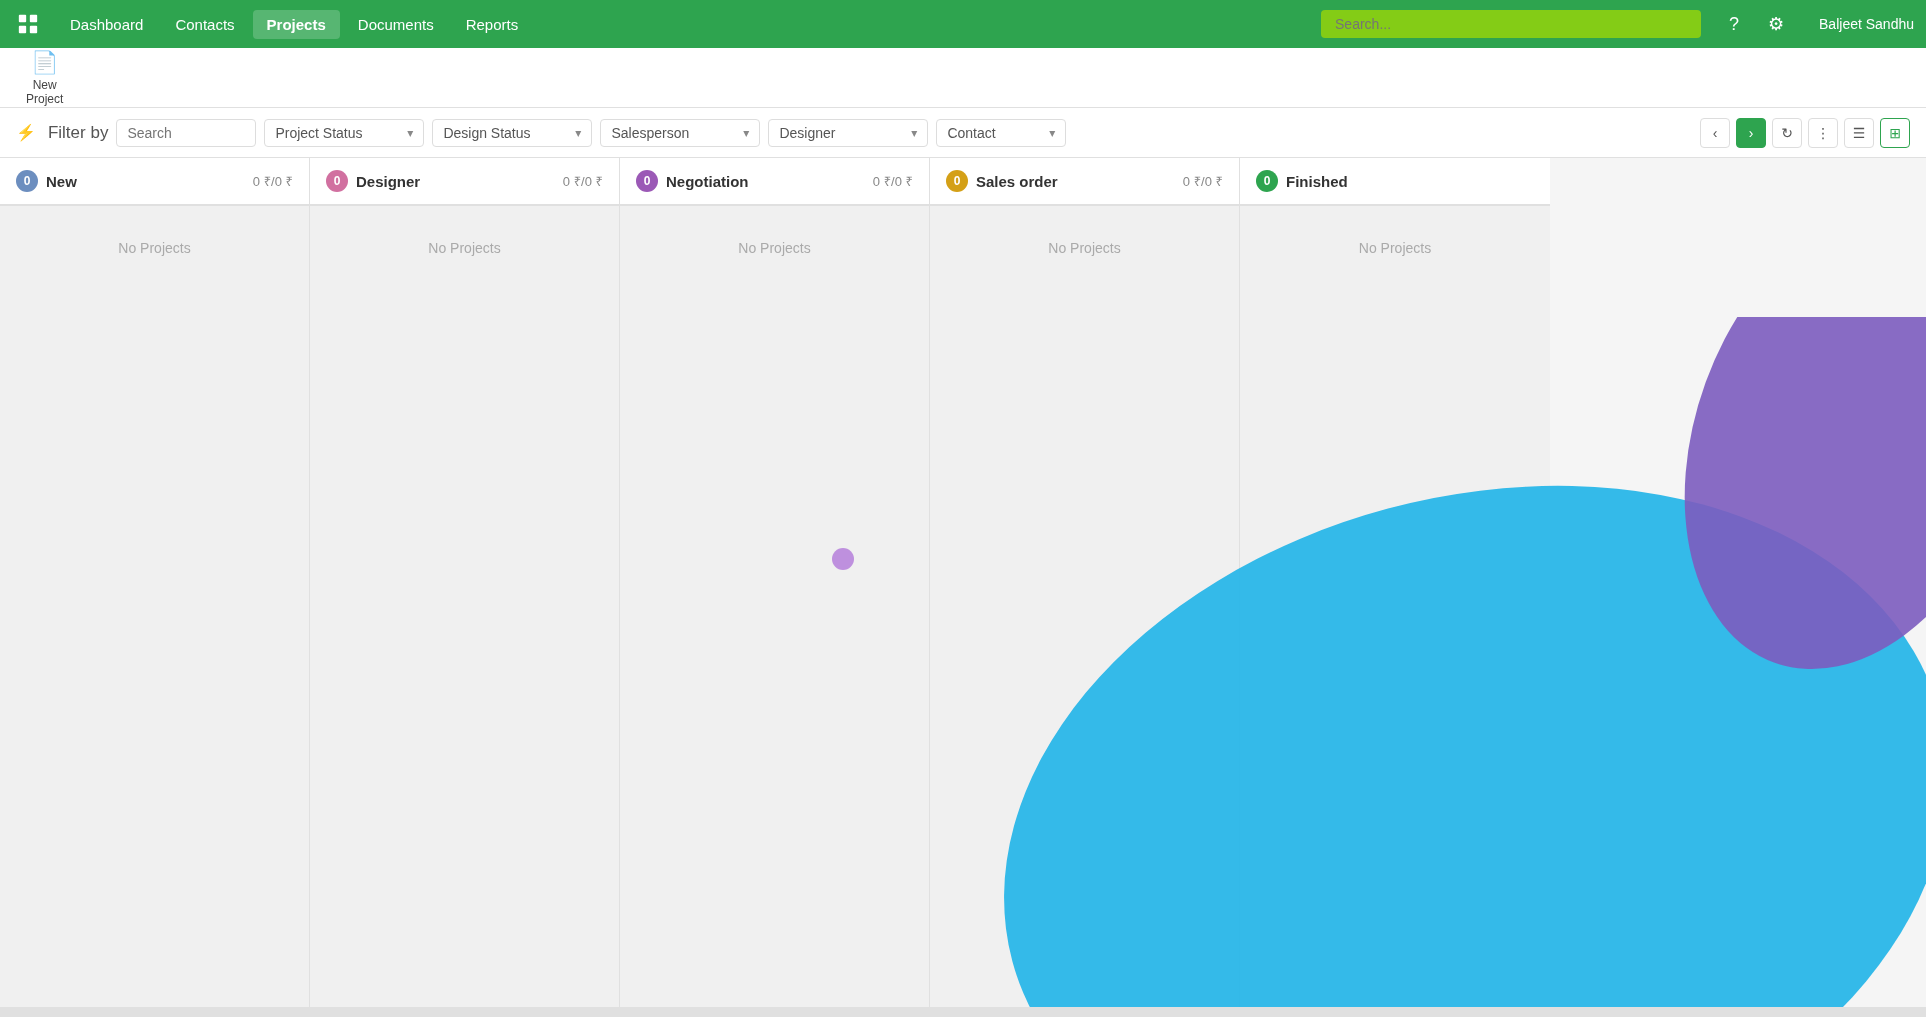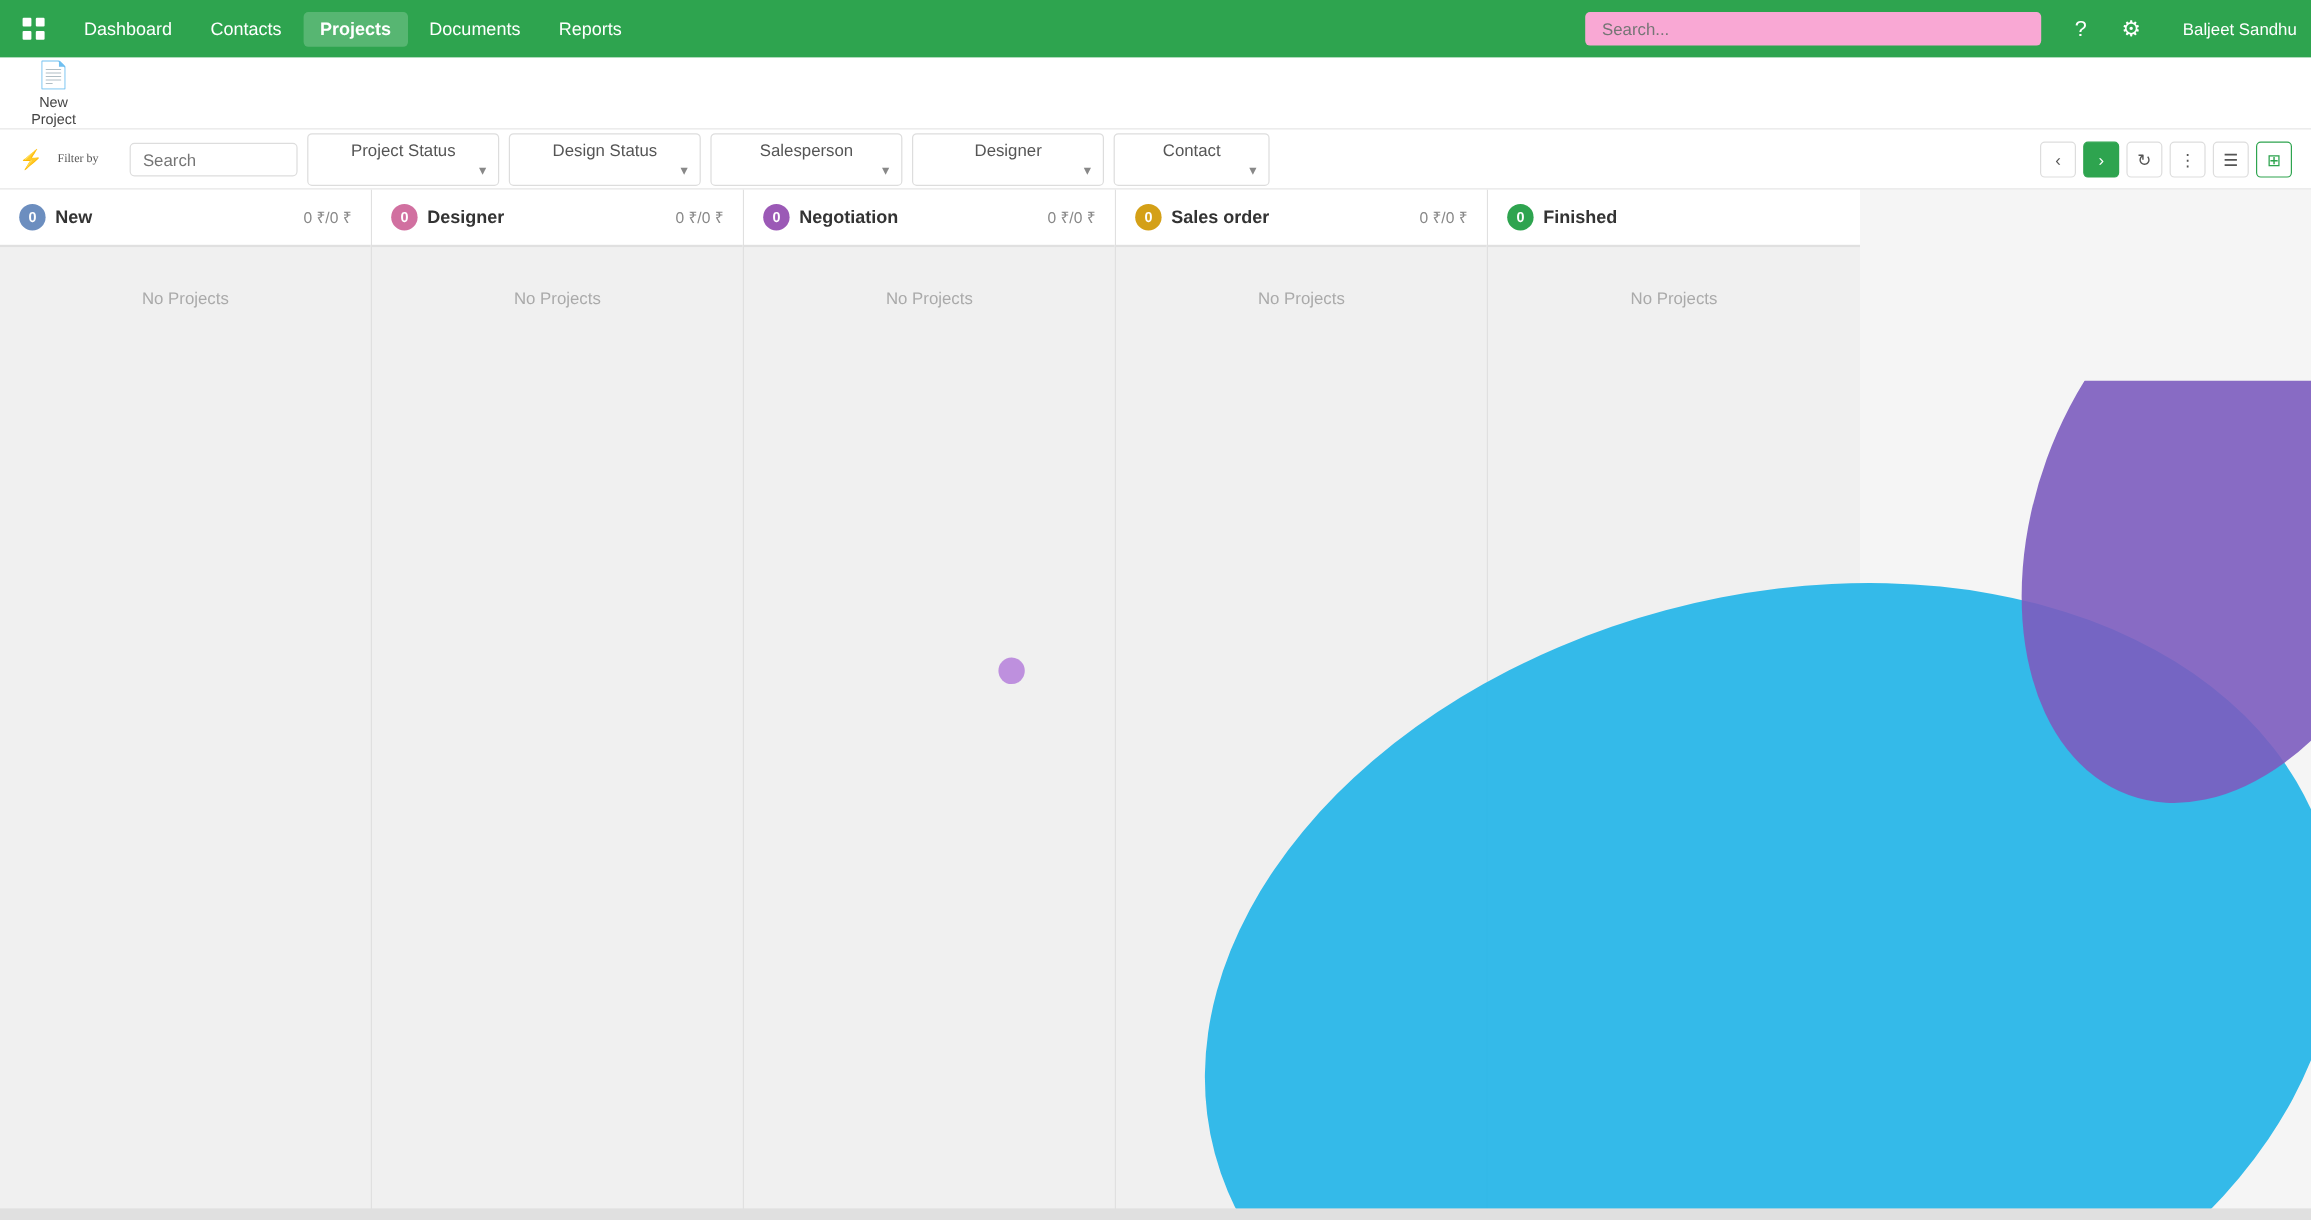--- a/index.html
+++ b/index.html
@@ -26,21 +26,21 @@
       font-size: 15px;
       padding: 6px 14px;
       cursor: pointer;
       border-radius: 4px;
       text-decoration: none;
       white-space: nowrap;
     }
     .nav-item.active { background: rgba(255,255,255,0.2); font-weight: 600; }
     .topnav-spacer { flex: 1; }
     .search-bar {
-      background: #f9a8d4;
+      background: #84cc16;
       border: none;
       border-radius: 4px;
       padding: 6px 14px;
       font-size: 14px;
       width: 380px;
       outline: none;
       color: #555;
     }
     .topnav-icons {
       display: flex; align-items: center; gap: 12px; margin-left: 14px;
@@ -84,21 +84,21 @@
       display: flex;
       align-items: center;
       padding: 0 16px;
       gap: 8px;
       border-bottom: 1px solid #e0e0e0;
     }
     .filter-icon {
       color: #888; font-size: 16px; margin-right: 4px;
     }
     .filter-label {
-      color: #555; font-size: 10px; margin-right: 18px; font-family: Liberation Serif, serif;
+      color: #555; font-size: 17px; margin-right: 0;
     }
     .filter-input {
       border: 1px solid #ddd;
       border-radius: 4px;
       padding: 5px 10px;
       font-size: 14px;
       width: 140px;
       outline: none;
       color: #555;
     }
@@ -108,21 +108,20 @@
       padding: 5px 10px;
       font-size: 14px;
       background: white;
       color: #555;
       display: flex;
       align-items: center;
       gap: 2px;
       cursor: pointer;
       white-space: nowrap;
       min-width: 160px;
-      flex-direction: column;
     }
     .filter-dropdown .chevron { color: #888; font-size: 12px; margin-left: auto; }
     .filterbar-spacer { flex: 1; }
     .filterbar-actions {
       display: flex; align-items: center; gap: 6px;
     }
     .fb-action-btn {
       background: none; border: 1px solid #ddd; border-radius: 4px;
       width: 30px; height: 30px;
       display: flex; align-items: center; justify-content: center;

